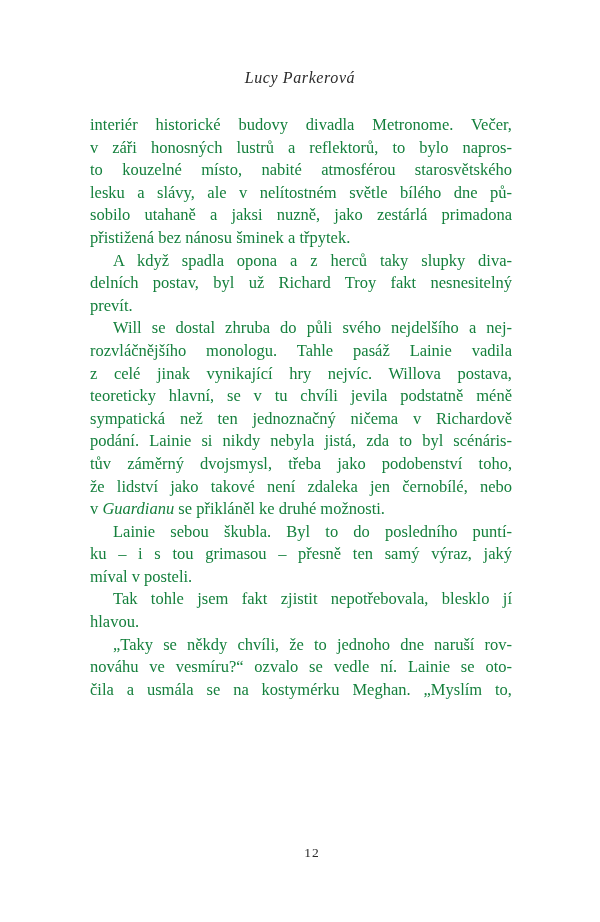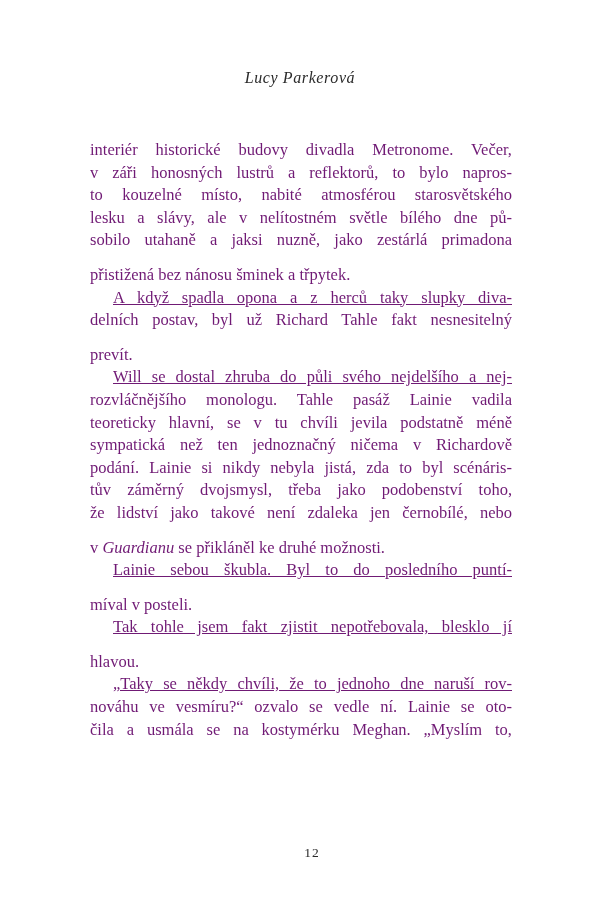--- a/index.html
+++ b/index.html
@@ -22,40 +22,38 @@
     left: 0;
     width: 100%;
     text-align: center;
     font-style: italic;
     font-size: 16px;
     letter-spacing: 0.6px;
     color: #2a2a2a;
   }
   .body-text {
     position: absolute;
-    top: 139px;
+    top: 114px;
     left: 90px;
     width: 422px;
     font-size: 16.5px;
     line-height: 22.6px;
-    color: #701a75;
+    color: #15803d;
   }
   .para { margin: 0; }
   .line {
     text-align: justify;
     text-align-last: justify;
   }
   .line.last {
     text-align: left;
     text-align-last: left;
-    margin-top: 12px;
   }
   .line.indent {
     text-indent: 23px;
-    text-decoration: underline;
   }
   .line i { font-style: italic; }
   .page-number {
     position: absolute;
     top: 845px;
     left: 12px;
     width: 100%;
     text-align: center;
     font-size: 13.5px;
     letter-spacing: 1px;
@@ -75,38 +73,40 @@
       <div class="line">interiér historické budovy divadla Metronome. Večer,</div>
       <div class="line">v záři honosných lustrů a reflektorů, to bylo napros-</div>
       <div class="line">to kouzelné místo, nabité atmosférou starosvětského</div>
       <div class="line">lesku a slávy, ale v nelítostném světle bílého dne pů-</div>
       <div class="line">sobilo utahaně a jaksi nuzně, jako zestárlá primadona</div>
       <div class="line last">přistižená bez nánosu šminek a třpytek.</div>
     </div>
 
     <div class="para">
       <div class="line indent">A když spadla opona a z herců taky slupky diva-</div>
-      <div class="line">delních postav, byl už Richard Tahle fakt nesnesitelný</div>
+      <div class="line">delních postav, byl už Richard Troy fakt nesnesitelný</div>
       <div class="line last">prevít.</div>
     </div>
 
     <div class="para">
       <div class="line indent">Will se dostal zhruba do půli svého nejdelšího a nej-</div>
       <div class="line">rozvláčnějšího monologu. Tahle pasáž Lainie vadila</div>
+      <div class="line">z celé jinak vynikající hry nejvíc. Willova postava,</div>
       <div class="line">teoreticky hlavní, se v tu chvíli jevila podstatně méně</div>
       <div class="line">sympatická než ten jednoznačný ničema v Richardově</div>
       <div class="line">podání. Lainie si nikdy nebyla jistá, zda to byl scénáris-</div>
       <div class="line">tův záměrný dvojsmysl, třeba jako podobenství toho,</div>
       <div class="line">že lidství jako takové není zdaleka jen černobílé, nebo</div>
       <div class="line last"><span>v </span><i>Guardianu</i><span> se přikláněl ke druhé možnosti.</span></div>
     </div>
 
 
     <div class="para">
       <div class="line indent">Lainie sebou škubla. Byl to do posledního puntí-</div>
+      <div class="line">ku – i s tou grimasou – přesně ten samý výraz, jaký</div>
       <div class="line last">míval v posteli.</div>
     </div>
 
     <div class="para">
       <div class="line indent">Tak tohle jsem fakt zjistit nepotřebovala, blesklo jí</div>
       <div class="line last">hlavou.</div>
     </div>
 
     <div class="para">
       <div class="line indent">„Taky se někdy chvíli, že to jednoho dne naruší rov-</div>

